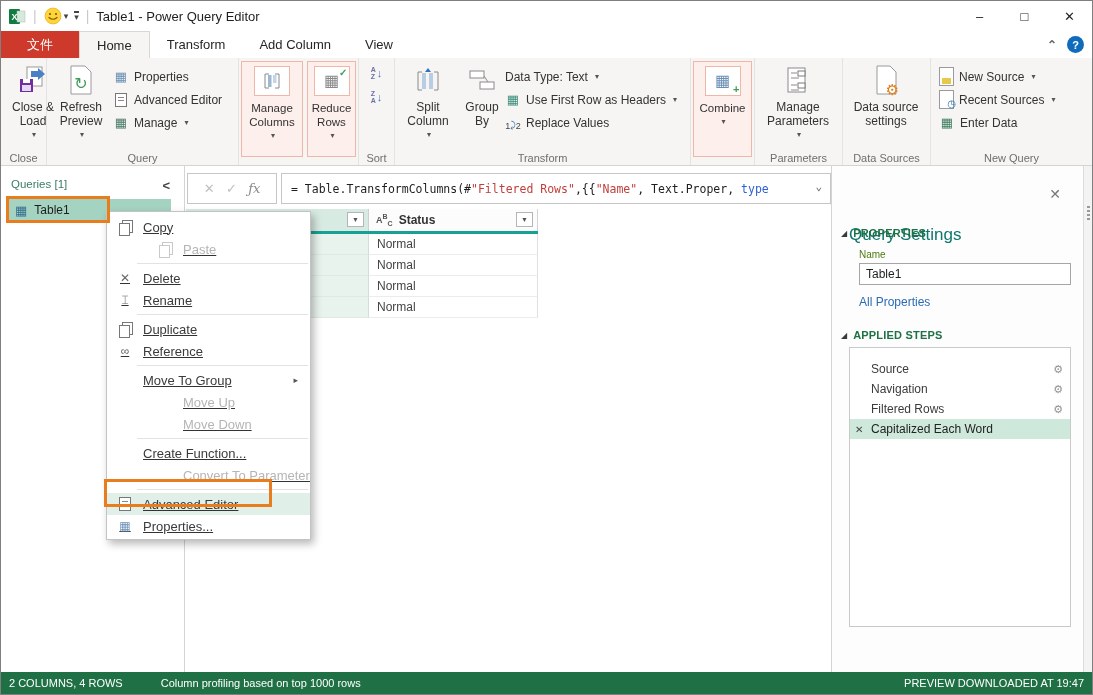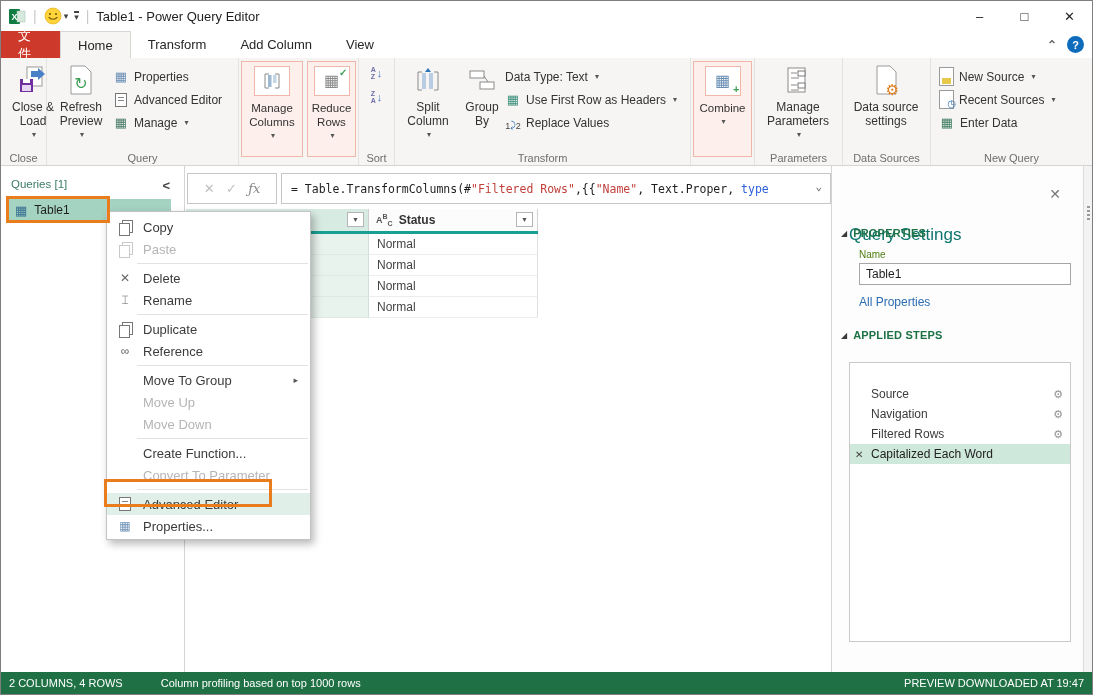--- a/index.html
+++ b/index.html
@@ -15,21 +15,21 @@
   .win-controls{position:absolute;right:0;top:0;display:flex;height:30px;}
   .win-btn{width:45px;height:30px;display:flex;align-items:center;justify-content:center;
            font-size:13px;color:#1e1e1e;}
   .qat-caret{font-size:9px;color:#444;margin-left:2px;}
   .qat-custom{display:inline-block;font-size:9px;color:#444;border-top:2px solid #444;
               line-height:7px;padding-top:1px;margin-left:6px;}
 
   
   .tabrow{position:absolute;top:30px;left:0;right:0;height:27px;background:#fff;display:flex;}
   .tab{padding:0 17px;display:flex;align-items:center;font-size:13px;color:#262626;}
-  .tab-file{background:#cd3a2b;color:#fff;width:59px;justify-content:center;}
+  .tab-file{background:#cd3a2b;color:#fff;width:78px;justify-content:center;}
   .tab-active{background:#f6f5f3;border:1px solid #d9d7d4;border-bottom:none;}
   .tab-extras{position:absolute;right:8px;top:0;height:27px;display:flex;align-items:center;gap:10px;}
   .collapse-ribbon{color:#666;font-size:12px;font-weight:bold;}
   .help-circle{width:17px;height:17px;border-radius:50%;background:#0f6cbd;color:#fff;
                display:flex;align-items:center;justify-content:center;font-size:11px;font-weight:bold;}
 
   
   .ribbon{position:absolute;top:57px;left:0;right:0;height:108px;background:#f6f5f3;
           border-bottom:1px solid #d4d4d4;display:flex;}
   .rgroup{position:relative;height:100%;border-right:1px solid #e5e3e0;padding:3px 2px 15px;}
@@ -89,24 +89,24 @@
   .teal-line{position:absolute;left:185px;top:230px;width:352px;height:3px;background:#18a094;}
   .gridrow-c1{position:absolute;left:185px;width:183px;height:21px;background:#e9f3ee;
               border-bottom:1px solid #ddeae3;border-right:1px solid #cfe0d7;}
   .gridrow-c2{position:absolute;left:368px;width:169px;height:21px;background:#fff;
               border-bottom:1px solid #ececec;border-right:1px solid #e0e0e0;
               display:flex;align-items:center;padding-left:8px;font-size:12px;color:#444;}
   .grid-right-divider{position:absolute;left:830px;top:165px;width:1px;bottom:22px;background:#d4d4d4;}
 
   
   .ctx-menu{position:absolute;left:105px;top:210px;width:205px;background:#fff;
-            border:1px solid #c3c3c3;box-shadow:3px 4px 8px rgba(0,0,0,.28);z-index:50;padding:4px 0 2px;}
+            border:1px solid #c3c3c3;box-shadow:3px 4px 8px rgba(0,0,0,.28);z-index:50;padding:4px 0 2px;text-decoration:underline;}
   .mi{height:22px;display:flex;align-items:center;font-size:13px;color:#3b3b3b;position:relative;}
   .mi .mic{width:36px;display:flex;align-items:center;justify-content:center;color:#666;font-size:12px;flex:none;}
-  .mi.disabled{color:#b5b5b5;}
+  .mi.disabled{color:#b5b5b5;padding-left:40px;}
   .mi.disabled .mic{color:#c9c9c9;}
   .mi .subarr{position:absolute;right:12px;font-size:9px;color:#555;}
   .msep{height:1px;background:#e2e2e2;margin:3px 2px 3px 30px;}
   .mi.hl{background:#e0f0e8;}
 
   
   .ipages{position:relative;width:13px;height:14px;display:inline-block;}
   .ipages::before,.ipages::after{content:"";position:absolute;width:9px;height:11px;
       border:1px solid #777;background:#fff;}
   .ipages::before{left:3px;top:0;}
@@ -128,21 +128,21 @@
   .qs-title{position:absolute;left:17px;top:18px;font-size:17px;color:#0f766e;margin-top:41px;}
   .qs-close{position:absolute;right:22px;top:20px;font-size:14px;color:#777;}
   .sec-head{position:absolute;left:9px;display:flex;align-items:center;gap:6px;}
   .expander{font-size:8px;color:#3a3a3a;}
   .sec-label{font-size:11px;font-weight:bold;color:#1e7145;letter-spacing:.2px;}
   .qs-name-label{position:absolute;left:27px;top:83px;font-size:10px;color:#4d7c0f;}
   .qs-name-input{position:absolute;left:27px;top:97px;width:212px;height:22px;border:1px solid #a6a6a6;
                  font-size:12px;font-family:"Liberation Sans",sans-serif;padding:0 6px;color:#1e1e1e;background:#fff;}
   .qs-allprops{position:absolute;left:27px;top:129px;font-size:12px;color:#2b6cb5;}
   .steps-box{position:absolute;left:17px;top:181px;width:222px;height:280px;background:#fff;
-             border:1px solid #c9c9c9;padding-top:21px;margin-top:15px;}
+             border:1px solid #c9c9c9;padding-top:11px;}
   .step{height:20px;display:flex;align-items:center;position:relative;font-size:12px;color:#3b3b3b;
         padding-left:21px;}
   .step .gear{position:absolute;right:7px;color:#949494;font-size:11px;}
   .step.sel{background:#cfe8dc;color:#222;}
   .step .delx{position:absolute;left:5px;font-size:10px;color:#444;}
 
   
   .statusbar{position:absolute;left:0;right:0;bottom:0;height:22px;background:#1f7145;color:#fff;
              display:flex;align-items:center;font-size:11px;}
   .sb-left1{margin-left:8px;}

